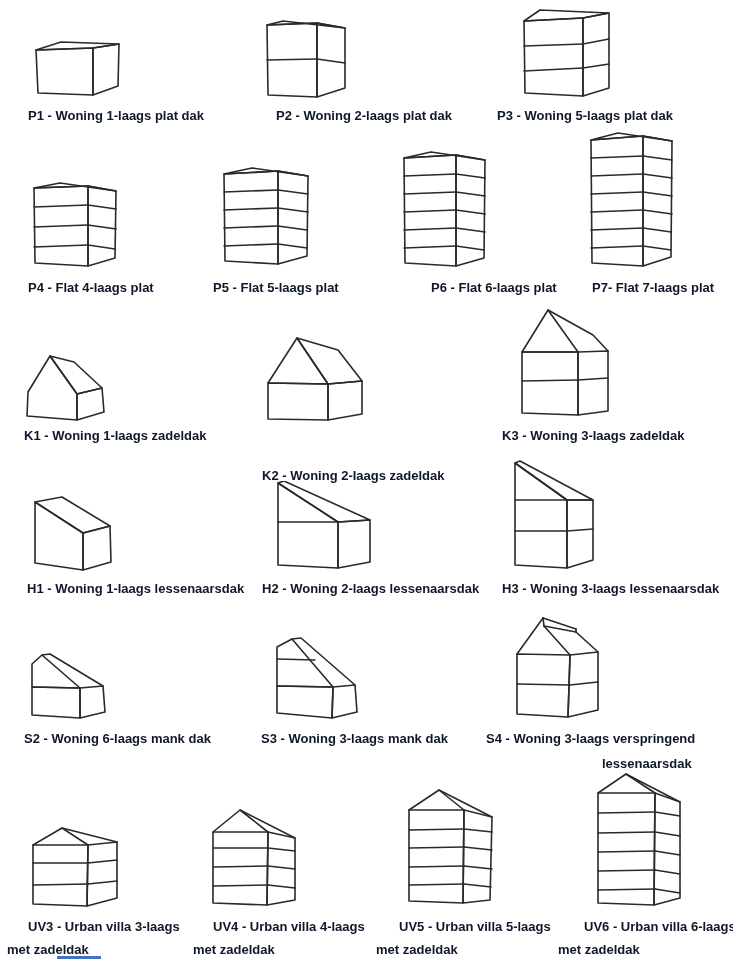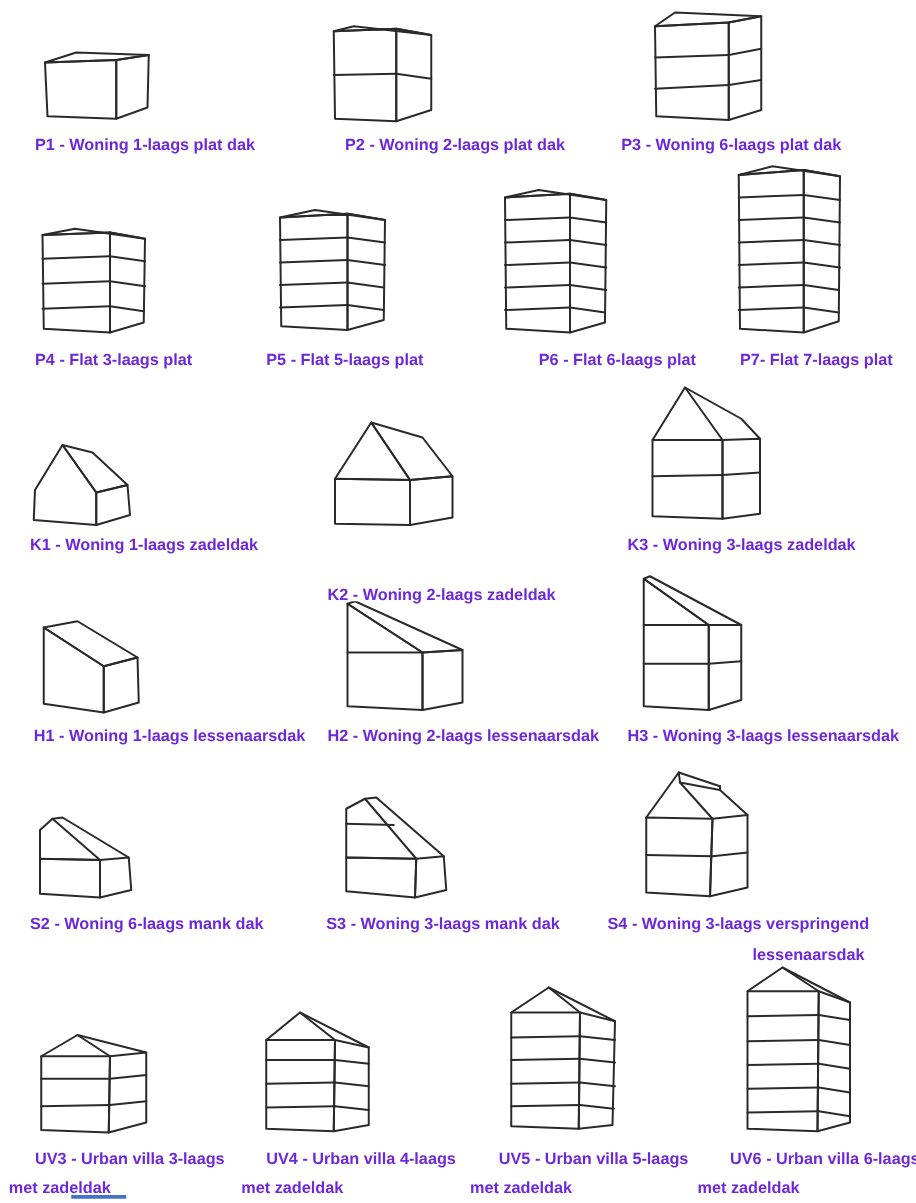--- a/index.html
+++ b/index.html
@@ -8,21 +8,21 @@
     width: 733px;
     height: 962px;
     background: #ffffff;
     font-family: "Liberation Sans", sans-serif;
     overflow: hidden;
   }
   .figure-svg { position: absolute; }
   .figure-label {
     position: absolute;
     font: bold 13px/16px "Liberation Sans", sans-serif;
-    color: #6d28d9;
+    color: #0f172a;
     white-space: nowrap;
   }
   .blue-mark {
     position: absolute;
     left: 57px; top: 956px;
     width: 44px; height: 3px;
   }
 </style>
 </head>
 <body>
@@ -45,33 +45,33 @@
       <div class="figure-label" style="left: 264px; top: 108px; padding-left: 12px;">P2 - Woning 2-laags plat dak</div>
       <svg class="figure-svg" width="104" height="98" viewBox="0 0 104 98" style="left: 514px; top: 4px;">
         <polygon points="10,17 69,14 69,92 11,89" fill="none" stroke="#2a2a2a" stroke-width="1.6" stroke-linejoin="round" stroke-linecap="round"></polygon>
         <polygon points="69,14 95,9 95,84 69,92" fill="none" stroke="#2a2a2a" stroke-width="1.6" stroke-linejoin="round" stroke-linecap="round"></polygon>
         <polygon points="10,17 69,14 95,9 26,6" fill="none" stroke="#2a2a2a" stroke-width="1.6" stroke-linejoin="round" stroke-linecap="round"></polygon>
         <polyline points="10,42 69,40" fill="none" stroke="#2a2a2a" stroke-width="1.6" stroke-linejoin="round" stroke-linecap="round"></polyline>
         <polyline points="69,40 95,35" fill="none" stroke="#2a2a2a" stroke-width="1.6" stroke-linejoin="round" stroke-linecap="round"></polyline>
         <polyline points="10,67 69,64" fill="none" stroke="#2a2a2a" stroke-width="1.6" stroke-linejoin="round" stroke-linecap="round"></polyline>
         <polyline points="69,64 95,60" fill="none" stroke="#2a2a2a" stroke-width="1.6" stroke-linejoin="round" stroke-linecap="round"></polyline>
       </svg>
-      <div class="figure-label" style="left: 497px; top: 108px;">P3 - Woning 6-laags plat dak</div>
+      <div class="figure-label" style="left: 497px; top: 108px;">P3 - Woning 5-laags plat dak</div>
       <svg class="figure-svg" width="90" height="92" viewBox="0 0 90 92" style="left: 30px; top: 178px;">
         <polygon points="4,10 58,8 58,88 5,85" fill="none" stroke="#2a2a2a" stroke-width="1.6" stroke-linejoin="round" stroke-linecap="round"></polygon>
         <polygon points="58,8 86,13 85,80 58,88" fill="none" stroke="#2a2a2a" stroke-width="1.6" stroke-linejoin="round" stroke-linecap="round"></polygon>
         <polygon points="4,10 58,8 86,13 30,5" fill="none" stroke="#2a2a2a" stroke-width="1.6" stroke-linejoin="round" stroke-linecap="round"></polygon>
         <polyline points="4,29 58,27" fill="none" stroke="#2a2a2a" stroke-width="1.6" stroke-linejoin="round" stroke-linecap="round"></polyline>
         <polyline points="58,27 86,31" fill="none" stroke="#2a2a2a" stroke-width="1.6" stroke-linejoin="round" stroke-linecap="round"></polyline>
         <polyline points="4,49 58,47" fill="none" stroke="#2a2a2a" stroke-width="1.6" stroke-linejoin="round" stroke-linecap="round"></polyline>
         <polyline points="58,47 86,51" fill="none" stroke="#2a2a2a" stroke-width="1.6" stroke-linejoin="round" stroke-linecap="round"></polyline>
         <polyline points="4,69 58,67" fill="none" stroke="#2a2a2a" stroke-width="1.6" stroke-linejoin="round" stroke-linecap="round"></polyline>
         <polyline points="58,67 85,71" fill="none" stroke="#2a2a2a" stroke-width="1.6" stroke-linejoin="round" stroke-linecap="round"></polyline>
       </svg>
-      <div class="figure-label" style="left: 28px; top: 280px;">P4 - Flat 3-laags plat</div>
+      <div class="figure-label" style="left: 28px; top: 280px;">P4 - Flat 4-laags plat</div>
       <svg class="figure-svg" width="92" height="106" viewBox="0 0 92 106" style="left: 220px; top: 164px;">
         <polygon points="4,10 58,7 58,100 5,97" fill="none" stroke="#2a2a2a" stroke-width="1.6" stroke-linejoin="round" stroke-linecap="round"></polygon>
         <polygon points="58,7 88,12 87,92 58,100" fill="none" stroke="#2a2a2a" stroke-width="1.6" stroke-linejoin="round" stroke-linecap="round"></polygon>
         <polygon points="4,10 58,7 88,12 32,4" fill="none" stroke="#2a2a2a" stroke-width="1.6" stroke-linejoin="round" stroke-linecap="round"></polygon>
         <polyline points="4,28 58,26" fill="none" stroke="#2a2a2a" stroke-width="1.6" stroke-linejoin="round" stroke-linecap="round"></polyline>
         <polyline points="58,26 88,30" fill="none" stroke="#2a2a2a" stroke-width="1.6" stroke-linejoin="round" stroke-linecap="round"></polyline>
         <polyline points="4,46 58,44" fill="none" stroke="#2a2a2a" stroke-width="1.6" stroke-linejoin="round" stroke-linecap="round"></polyline>
         <polyline points="58,44 88,48" fill="none" stroke="#2a2a2a" stroke-width="1.6" stroke-linejoin="round" stroke-linecap="round"></polyline>
         <polyline points="4,64 58,62" fill="none" stroke="#2a2a2a" stroke-width="1.6" stroke-linejoin="round" stroke-linecap="round"></polyline>
         <polyline points="58,62 87,66" fill="none" stroke="#2a2a2a" stroke-width="1.6" stroke-linejoin="round" stroke-linecap="round"></polyline>

